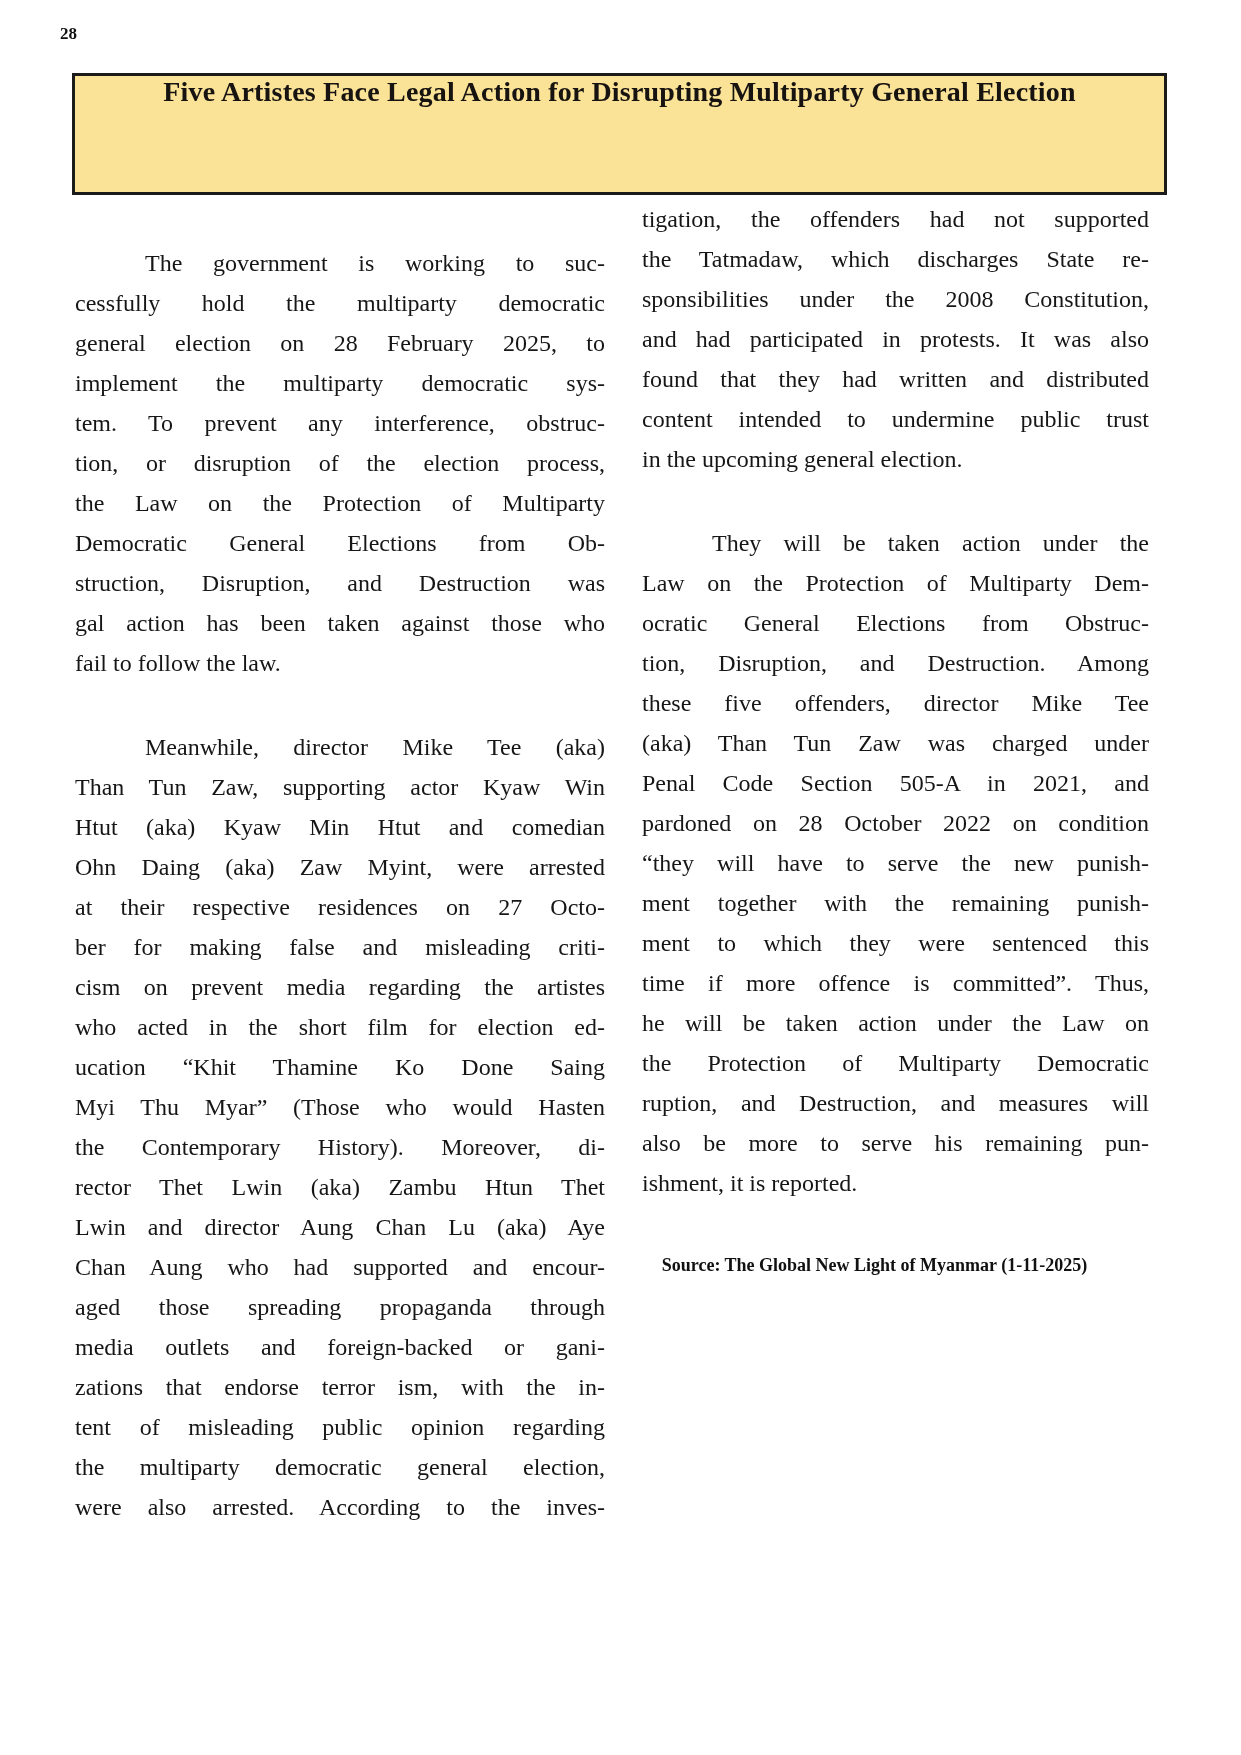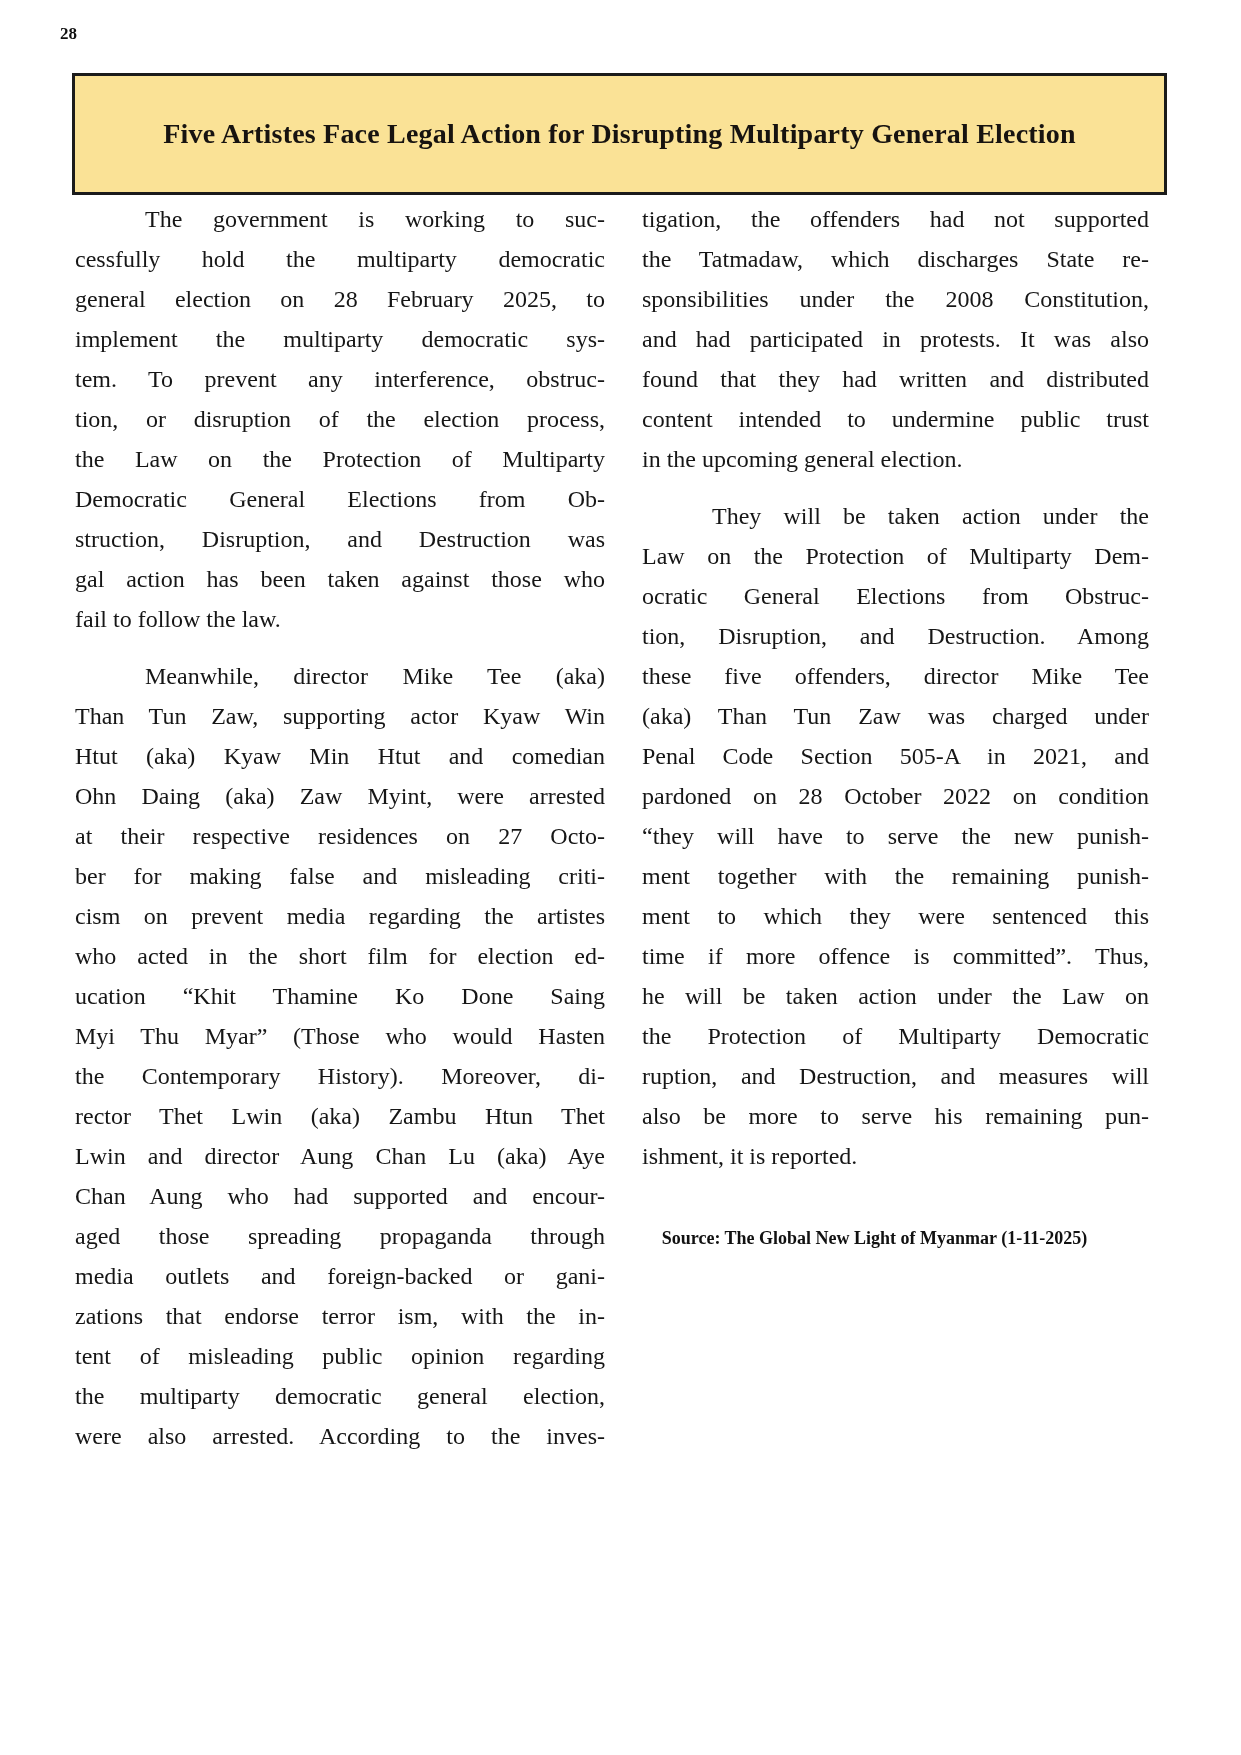--- a/index.html
+++ b/index.html
@@ -24,21 +24,21 @@
     color: #111111;
   }
   .title-box {
     position: absolute;
     left: 72px;
     top: 73px;
     width: 1095px;
     height: 122px;
     box-sizing: border-box;
     display: flex;
-    align-items: center;
+    align-items: flex-start;
     justify-content: center;
   }
   .title-text {
     font-size: 28px;
     font-weight: bold;
     text-align: center;
     letter-spacing: 0.2px;
     color: #171310;
     padding: 0 24px;
   }
@@ -53,21 +53,21 @@
   }
   .col-left  { width: 530px; }
   .col-right { width: 507px; }
   .para { margin: 0; }
   .para + .para { margin-top: 17px; }
   .line {
     text-align: justify;
     text-align-last: justify;
   }
   .line.no-justify-last { text-align-last: left; }
-  .line.first-indent { text-indent: 70px; }
+  .line.first-indent { text-indent: 70px; margin-top: 44px; }
   .source-line {
     margin-top: 50px;
     padding-right: 42px;
     text-align: center;
     font-size: 18px;
     font-weight: bold;
     line-height: 24px;
     color: #111111;
   }
 </style>

